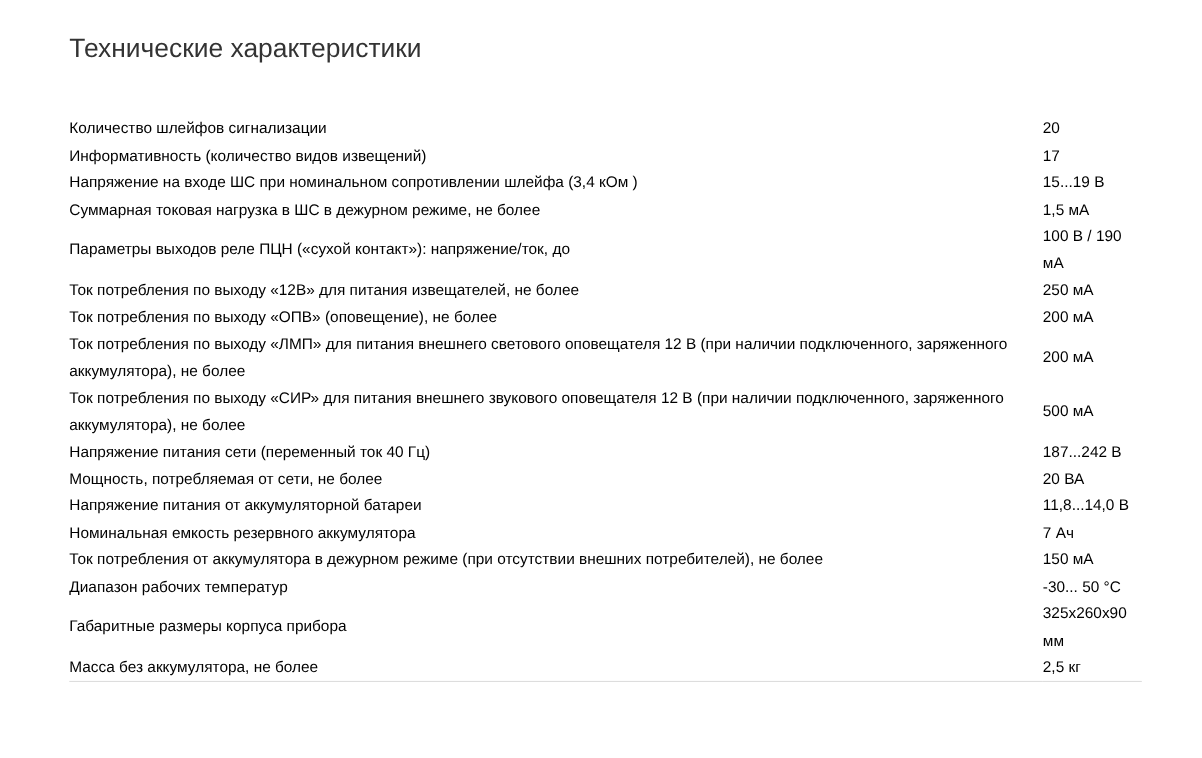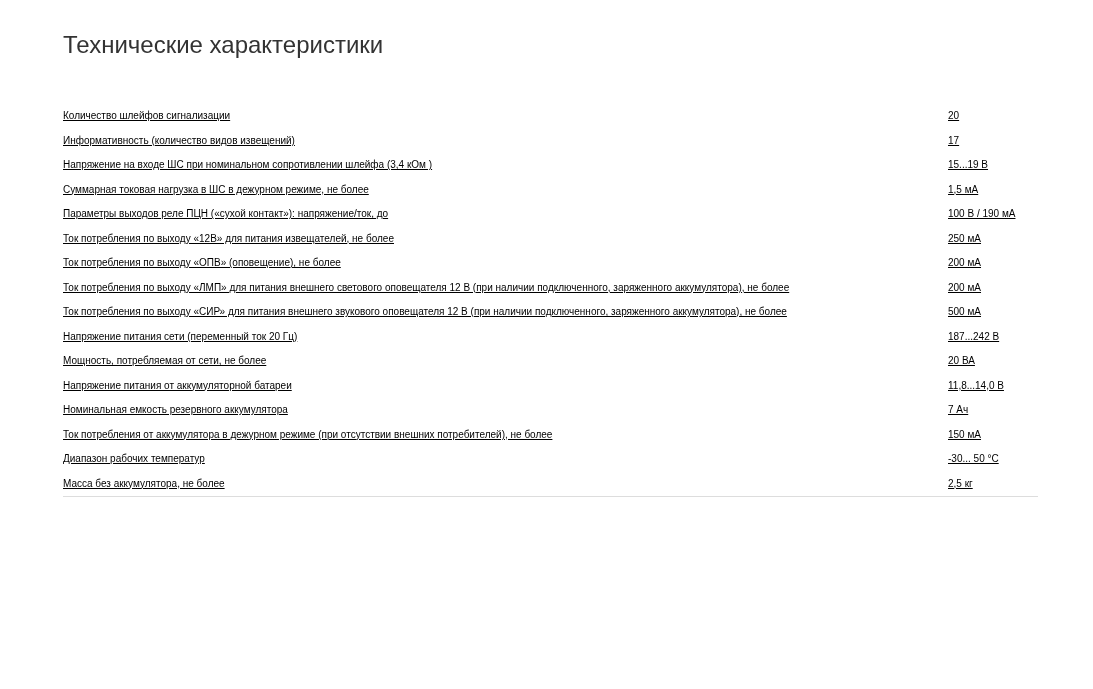--- a/index.html
+++ b/index.html
@@ -33,25 +33,24 @@
   }
   table.specs {
     margin-top: 44px;
     border-collapse: collapse;
     table-layout: fixed;
     width: 975px;
     border-bottom: 1px solid var(--divider-color);
   }
   table.specs td {
     padding: 0;
-    font-size: 10px;
+    font-size: 14px;
     line-height: 24.5px;
     color: var(--text-color);
     vertical-align: middle;
-    text-decoration: underline;
   }
   td.label-cell { width: 885px; }
   td.value-cell { width: 90px; }
 </style>
 </head>
 <body>
 
 <div class="page">
   <h1 class="title">Технические характеристики</h1>
   <table class="specs">
@@ -86,21 +85,21 @@
         </tr>
         <tr>
           <td class="label-cell">Ток потребления по выходу «ЛМП» для питания внешнего светового оповещателя 12 В (при наличии подключенного, заряженного аккумулятора), не более</td>
           <td class="value-cell">200 мА</td>
         </tr>
         <tr>
           <td class="label-cell">Ток потребления по выходу «СИР» для питания внешнего звукового оповещателя 12 В (при наличии подключенного, заряженного аккумулятора), не более</td>
           <td class="value-cell">500 мА</td>
         </tr>
         <tr>
-          <td class="label-cell">Напряжение питания сети (переменный ток 20 Гц)</td>
+          <td class="label-cell">Напряжение питания сети (переменный ток 40 Гц)</td>
           <td class="value-cell">187...242 В</td>
         </tr>
         <tr>
           <td class="label-cell">Мощность, потребляемая от сети, не более</td>
           <td class="value-cell">20 ВА</td>
         </tr>
         <tr>
           <td class="label-cell">Напряжение питания от аккумуляторной батареи</td>
           <td class="value-cell">11,8...14,0 В</td>
         </tr>
@@ -110,18 +109,22 @@
         </tr>
         <tr>
           <td class="label-cell">Ток потребления от аккумулятора в дежурном режиме (при отсутствии внешних потребителей), не более</td>
           <td class="value-cell">150 мА</td>
         </tr>
         <tr>
           <td class="label-cell">Диапазон рабочих температур</td>
           <td class="value-cell">-30... 50 °С</td>
         </tr>
         <tr>
+          <td class="label-cell">Габаритные размеры корпуса прибора</td>
+          <td class="value-cell">325x260x90 мм</td>
+        </tr>
+        <tr>
           <td class="label-cell">Масса без аккумулятора, не более</td>
           <td class="value-cell">2,5 кг</td>
         </tr>
       </tbody>
   </table>
 </div>
 
 </body></html>

